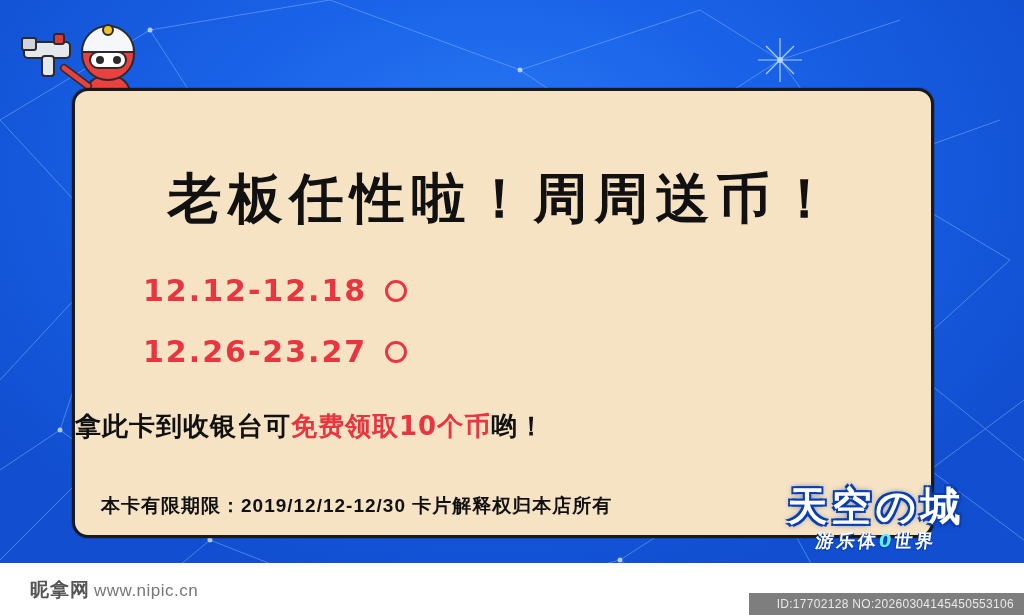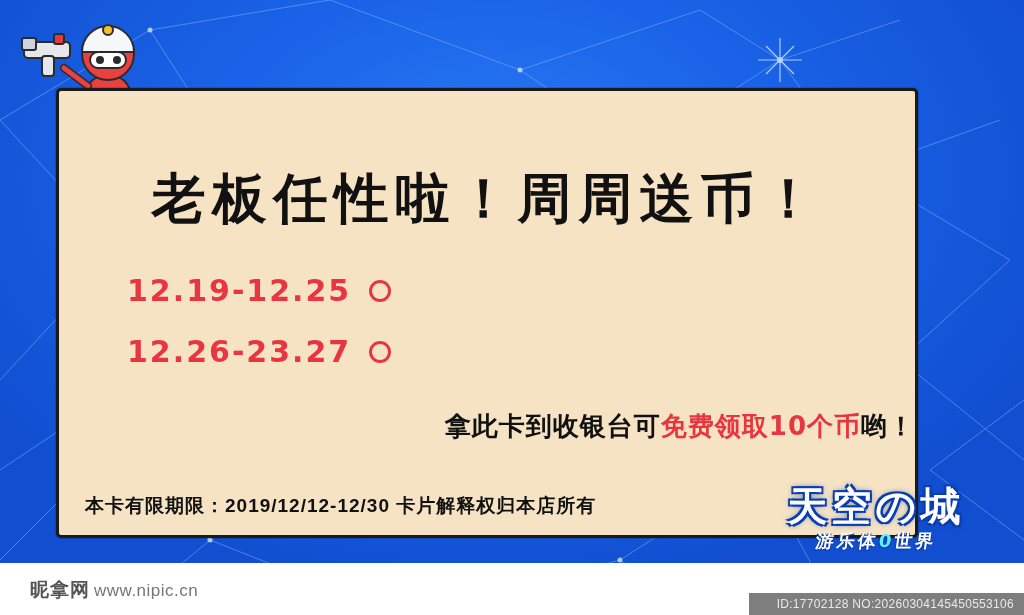--- a/index.html
+++ b/index.html
@@ -24,27 +24,27 @@
     background:
       radial-gradient(ellipse 620px 420px at 48% 28%, #2a7bf5 0%, #1a63e8 45%, #114fd0 100%);
   }
   .bg-net {
     position: absolute;
     inset: 0;
   }
   
   .card {
     position: absolute;
-    left: 56px;
+    left: 72px;
     top: 88px;
     width: 856px;
     height: 444px;
     background: #f6e3c4;
     border: 3px solid #1a1a1a;
-    border-radius: 5px;
+    border-radius: 16px;
     box-shadow: 0 0 0 1px rgba(0,0,0,0.15);
   }
   .headline {
     position: absolute;
     left: 0;
     right: 0;
     top: 72px;
     text-align: center;
     font-family: "DejaVu Sans", sans-serif;
     font-size: 54px;
@@ -81,21 +81,21 @@
     border: 3px solid #e8353f;
     border-radius: 50%;
     margin-left: 18px;
     box-sizing: border-box;
   }
   .note {
     position: absolute;
     left: 0;
     right: 0;
     top: 318px;
-    text-align: right;
+    text-align: left;
     font-family: "DejaVu Sans", sans-serif;
     font-size: 26px;
     font-weight: bold;
     color: #111111;
     letter-spacing: 1px;
     white-space: nowrap;
   }
   .note .hl { color: #e8353f; }
   .fineprint {
     position: absolute;
@@ -267,22 +267,22 @@
       <rect x="92" y="112" width="12" height="12" rx="4" fill="#f2c12e" stroke="#2b2b2b" stroke-width="2"></rect>
     </g>
   </svg>
 
   <div class="card">
 
     <div class="headline">老板任性啦！周周送币！</div>
 
     <div class="dates">
       <div class="date-row">
-        <div class="date-item">
-          <span>12.19-12.25</span>
+        <div class="date-item first">
+          <span>12.12-12.18</span>
           <span class="circle"></span>
         </div>
       </div>
       <div class="date-row">
         <div class="date-item first">
           <span>12.26-23.27</span>
           <span class="circle"></span>
         </div>
       </div>
     </div>

